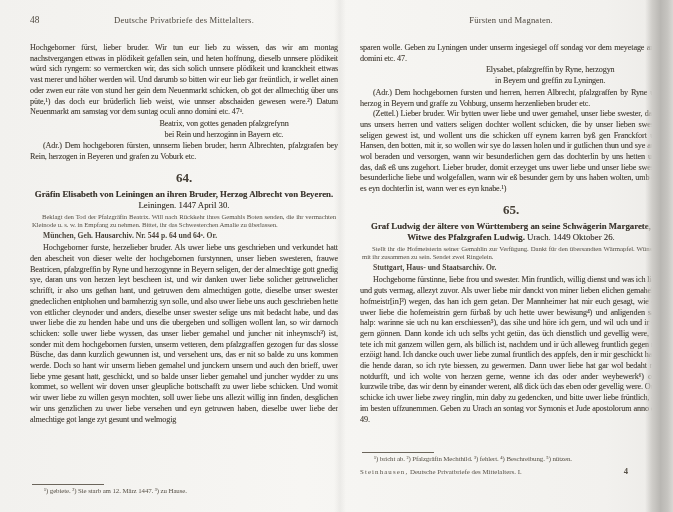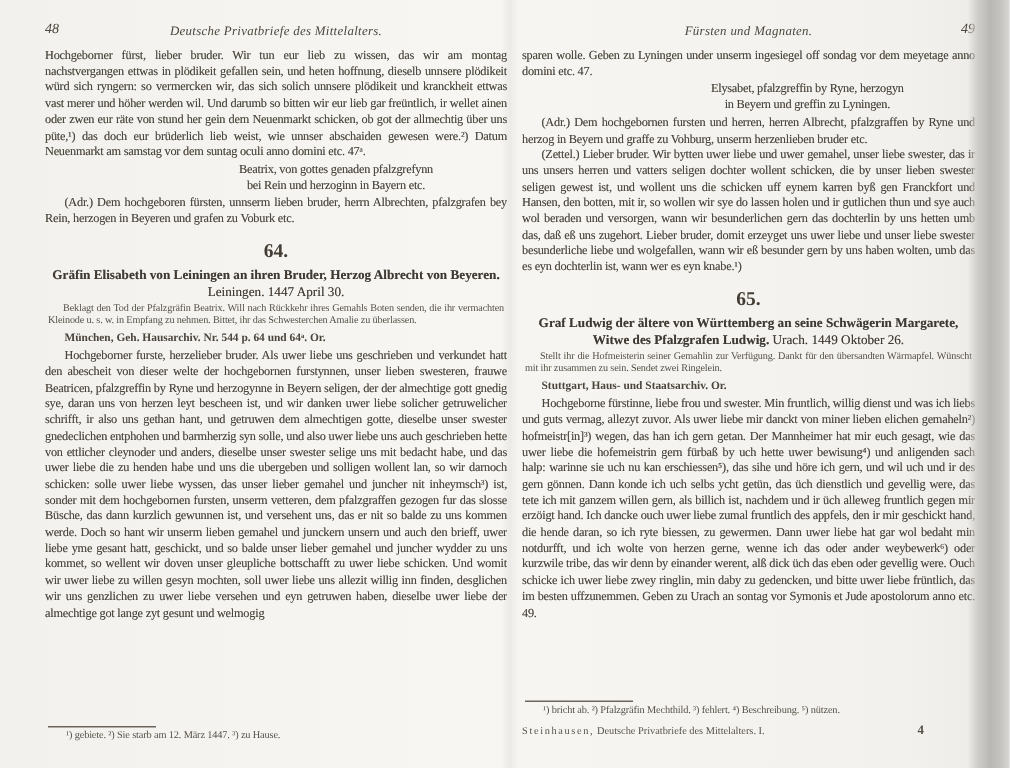--- a/index.html
+++ b/index.html
@@ -19,24 +19,24 @@
   .gutter-shadow{
     position:absolute;top:0;bottom:0;left:334px;width:12px;
     background:linear-gradient(90deg,rgba(140,138,134,0) 0%,rgba(140,138,134,0.10) 50%,rgba(140,138,134,0) 100%);
   }
   .page{
     position:absolute;top:0;height:512px;
     display:flex;flex-direction:column;
     box-sizing:border-box;padding-top:15px;
   }
   .page-left{left:30px;width:308px;}
-  .page-right{left:348px;width:302px;padding-bottom:5px;}
+  .page-right{left:360px;width:302px;padding-bottom:20px;}
   .page-content{flex:1 1 auto;overflow:hidden;}
   .page-foot{flex:0 0 auto;padding-bottom:16px;}
-  .page-header{display:flex;align-items:flex-start;font-size:8.6px;margin-bottom:7px;color:#4d473e;font-style:italic;}
+  .page-header{display:flex;align-items:flex-start;font-size:8.6px;margin-bottom:18px;color:#4d473e;}
   .page-header .num{width:42px;font-size:9.4px;}
   .page-header .num.right{text-align:right;}
   .page-header .rh{flex:1;text-align:center;letter-spacing:0.2px;}
   .body-text{
     font-size:8.2px;line-height:10.7px;letter-spacing:-0.15px;
     text-align:justify;
     text-shadow:0 0 0.4px rgba(74,68,59,0.45);
     margin:0;
   }
   .indent{text-indent:13px;}

